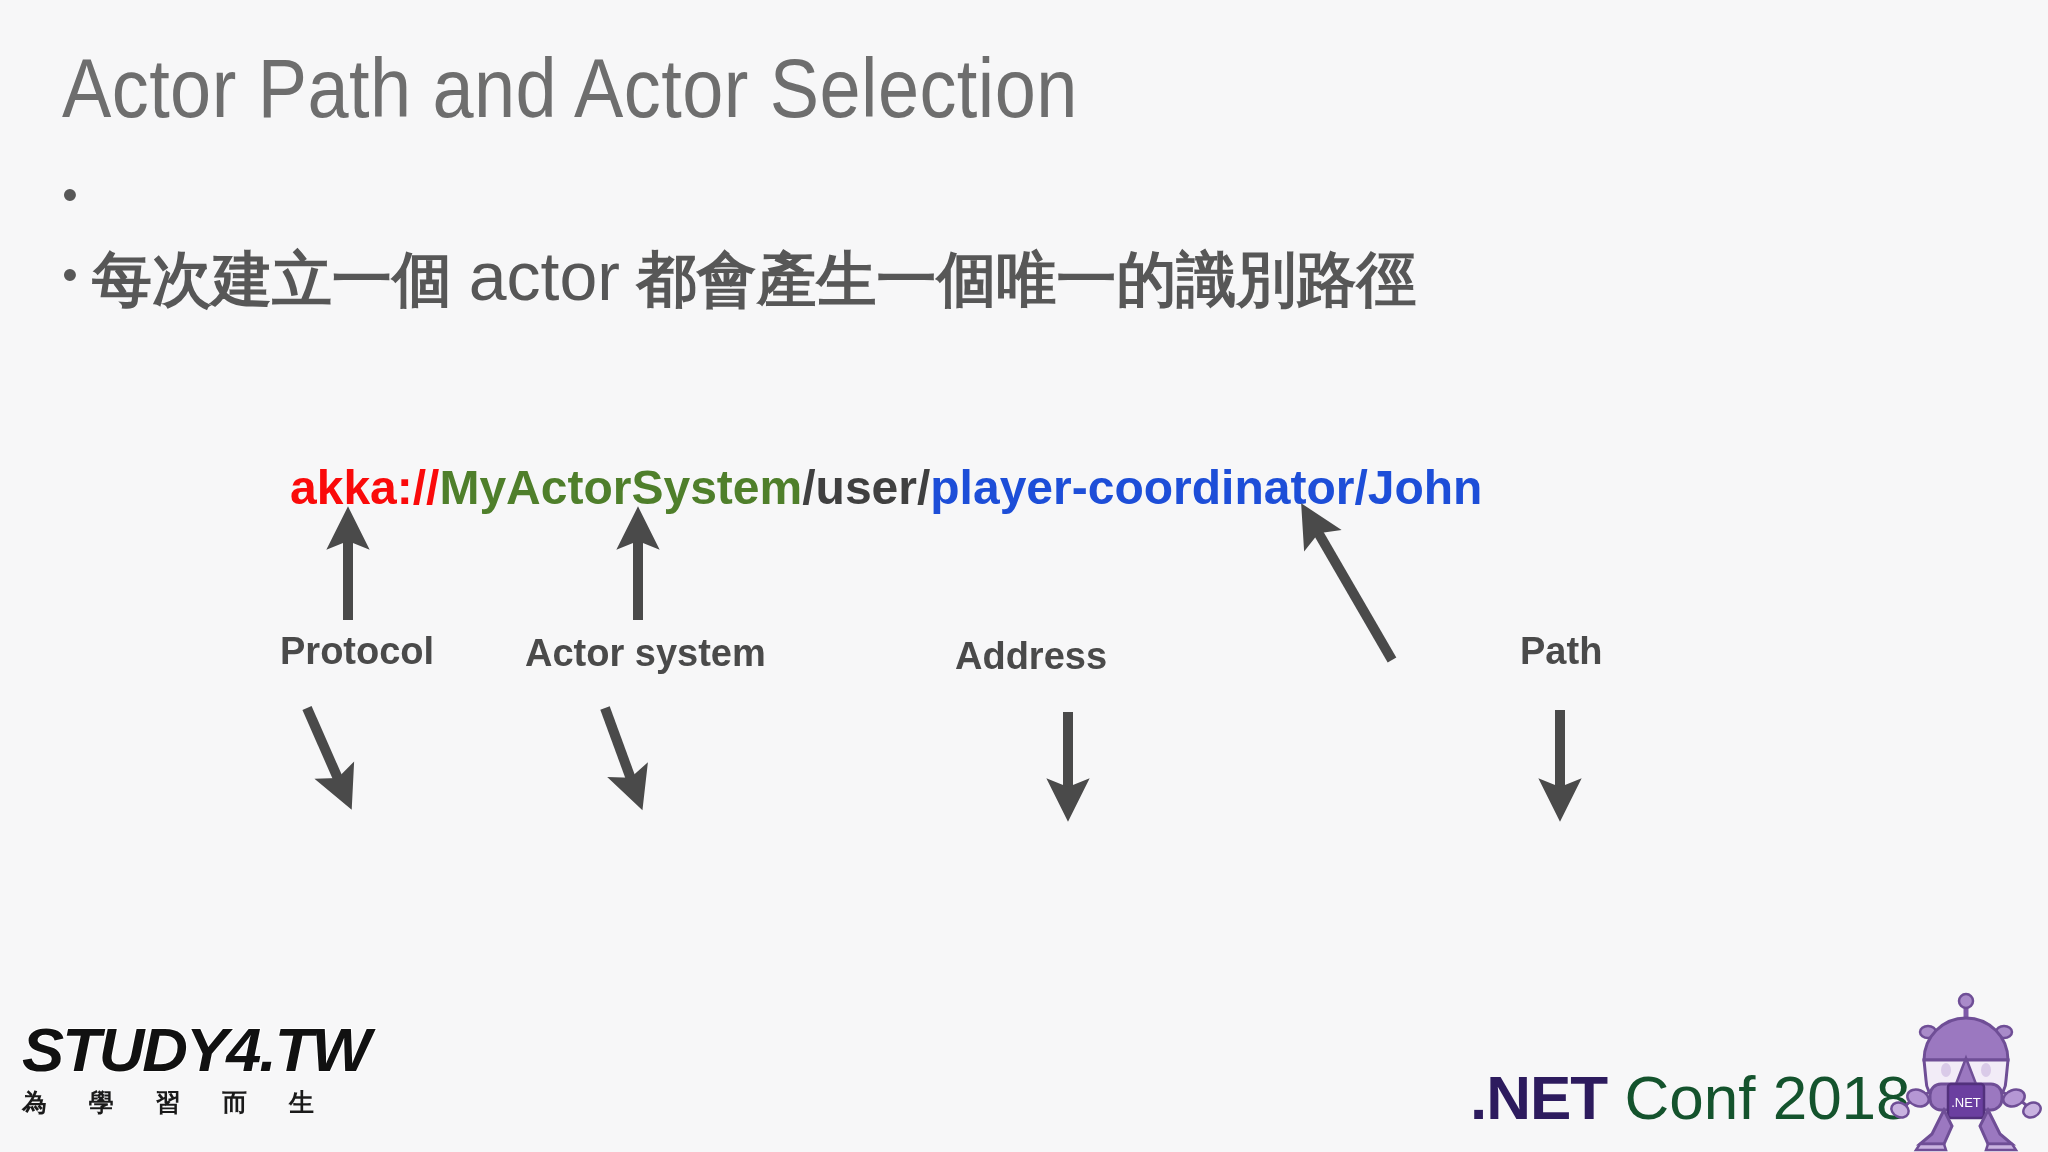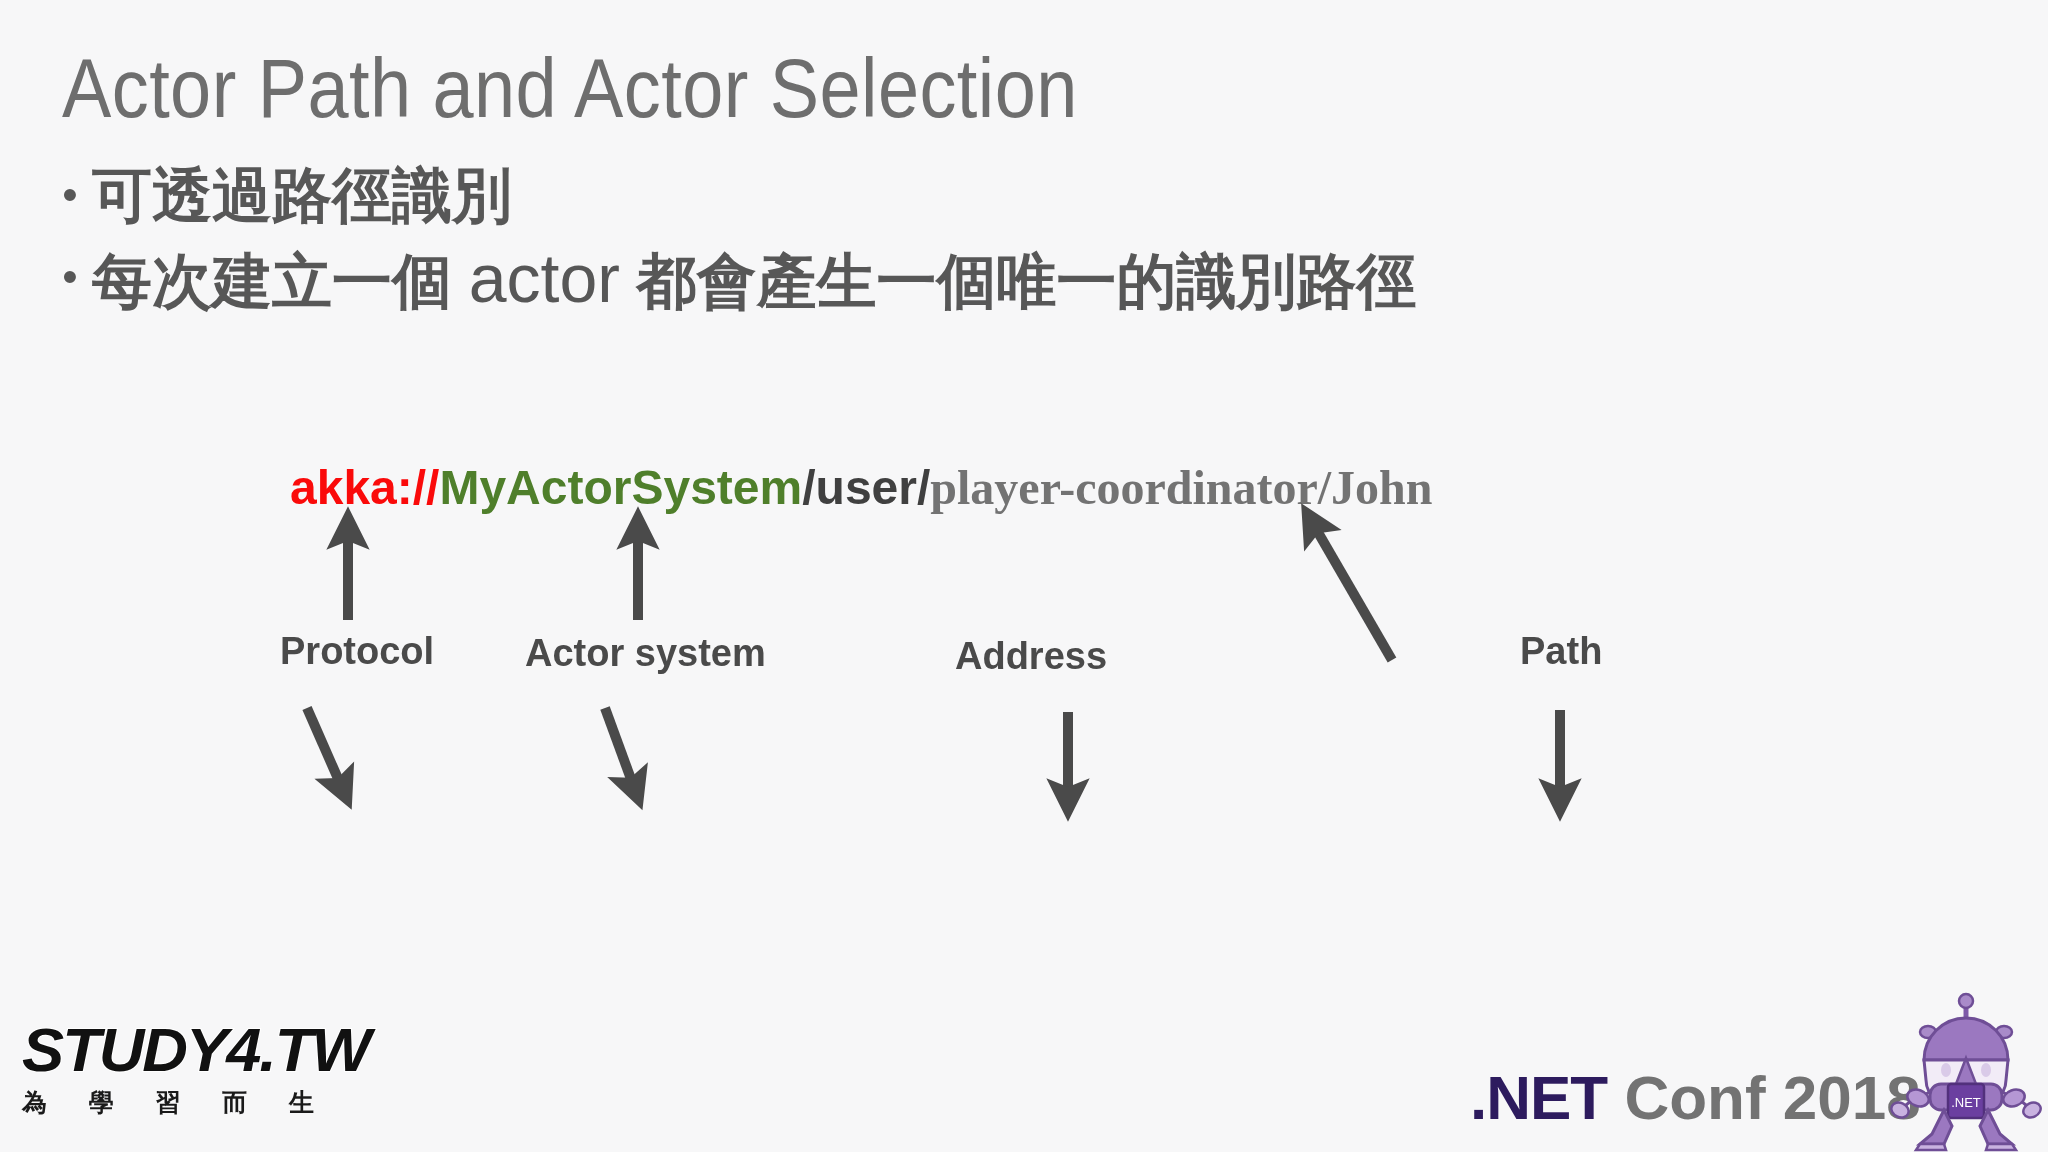--- a/index.html
+++ b/index.html
@@ -83,21 +83,21 @@
     white-space: nowrap;
     line-height: 56px;
   }
   #path-line-top { left: 290px; top: 0px; }
   #path-line-bottom { left: 245px; top: 330px; }
 
   .seg-protocol { color: #fa0a0a; }
   .seg-system   { color: #4f7f2b; }
   .seg-address  { color: #6f2dbd; }
   .seg-user     { color: #404040; }
-  .seg-path     { color: #737373; font-family: Liberation Serif, serif; }
+  .seg-path     { color: #1d4ed8; }
 
   .label {
     position: absolute;
     font-family: "Liberation Sans", sans-serif;
     font-size: 38px;
     font-weight: bold;
     color: #4a4a4a;
     white-space: nowrap;
   }
   #label-protocol   { left: 250px; top: 170px; margin-left: 30px; }
@@ -147,21 +147,21 @@
   
   #netconf {
     position: absolute;
     left: 1470px;
     top: 1062px;
     font-size: 62px;
     white-space: nowrap;
     color: #3a2a6b;
   }
   #netconf .net-bold { font-weight: bold; color: #2d1b5e; letter-spacing: -1px; }
-  #netconf .net-light { font-weight: 700; color: #737373; }
+  #netconf .net-light { font-weight: 400; color: #14532d; }
 
   
   #dotnet-bot {
     position: absolute;
     left: 1886px;
     top: 988px;
     width: 160px;
     height: 164px;
   }
 </style>
@@ -169,21 +169,20 @@
 <body>
 
 <div id="slide">
 
   <div id="slide-title">Actor Path and Actor Selection</div>
 
   <div class="bullet-list">
 
     <div class="bullet-row">
       <div class="bullet-dot">•</div>
-      <div class="bullet-text">可透過路徑識別</div>
     </div>
 
     <div class="bullet-row">
       <div class="bullet-dot">•</div>
       <div class="bullet-text">
         <span>每次建立一個</span><span>&nbsp;</span><span class="latin">actor</span><span>&nbsp;</span><span>都會產生一個唯一的識別路徑</span>
       </div>
     </div>
 
   </div>

